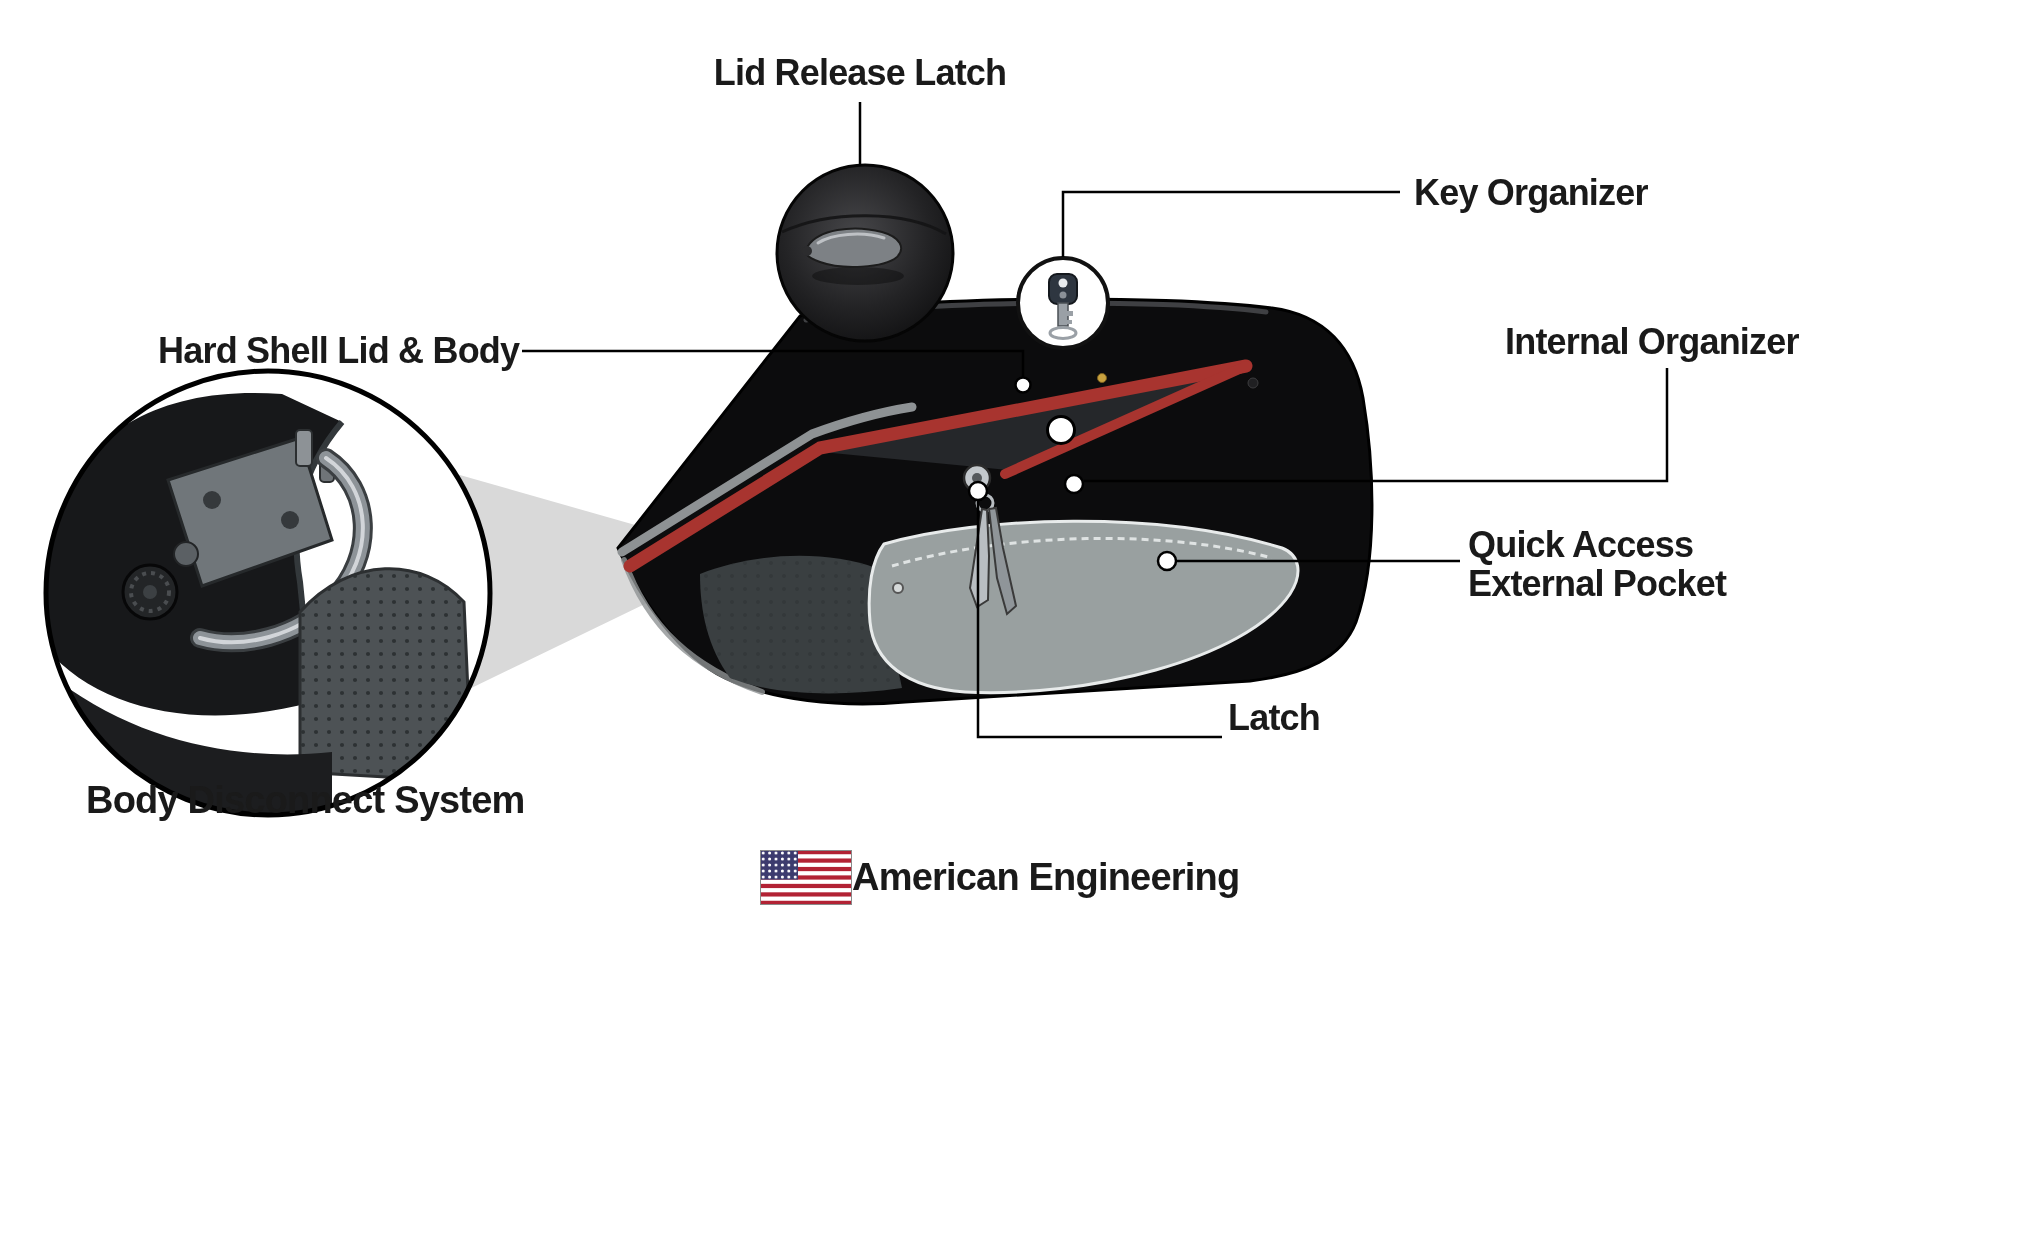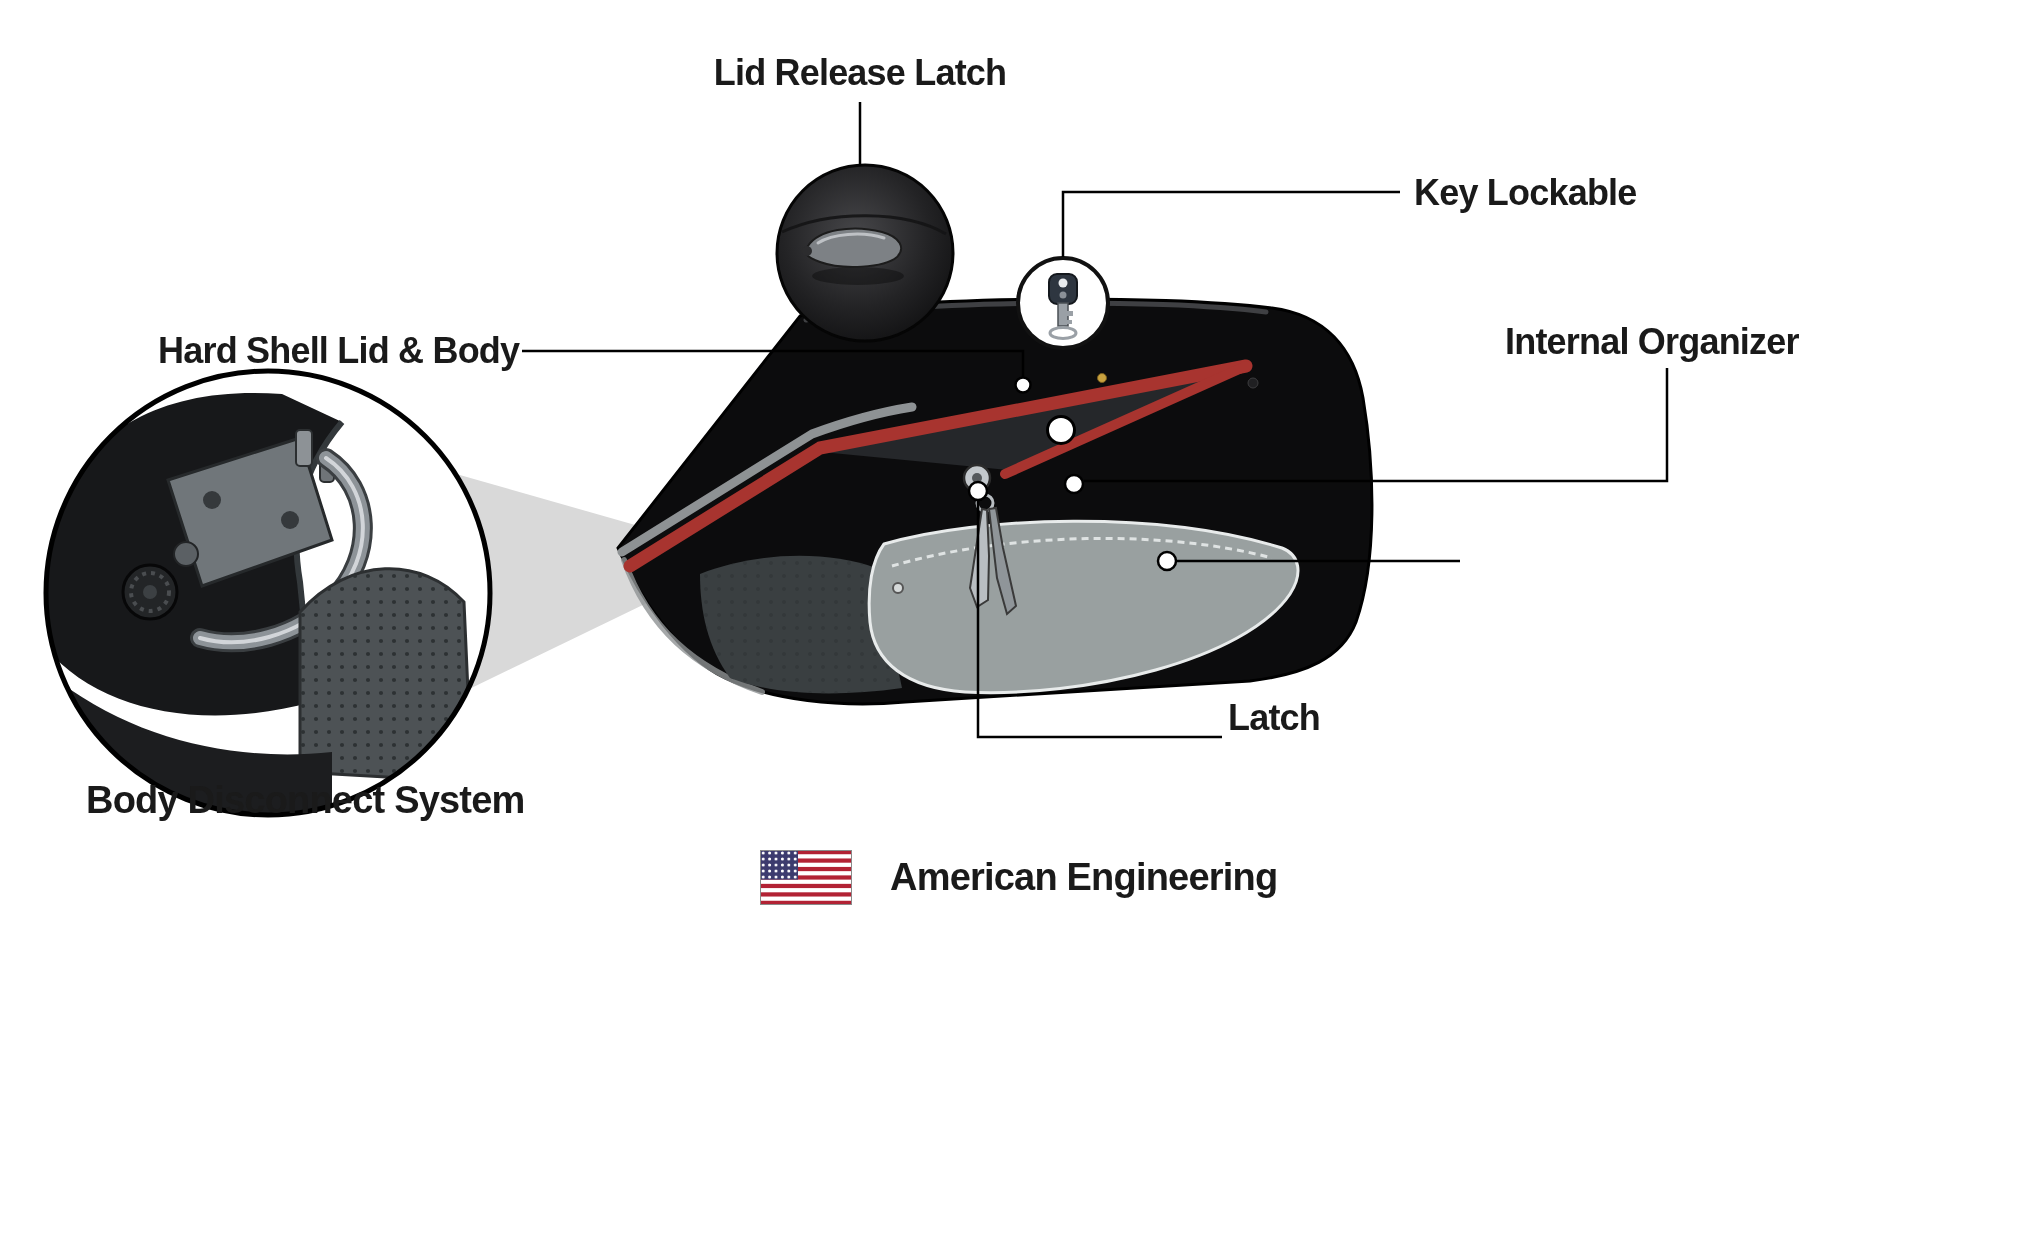--- a/index.html
+++ b/index.html
@@ -20,21 +20,20 @@
     letter-spacing: -0.8px;
     line-height: 1.08;
     color: var(--text, #1a1a1a);
     white-space: nowrap;
   }
   .center { text-align: center; }
   .footer {
     position: absolute;
     display: flex;
     align-items: center;
-    gap: 38px;
     text-align: center;
   }
   .footer span {
     font-weight: 700;
     font-size: 38px;
     letter-spacing: -0.8px;
     color: var(--text, #1a1a1a);
   }
 </style>
 </head>
@@ -142,26 +141,30 @@
     <g fill="#ffffff" stroke="#000">
       <circle cx="1023" cy="385" r="7.5" stroke-width="2.5"></circle>
       <circle cx="1074" cy="484" r="9" stroke-width="2.5"></circle>
       <circle cx="1167" cy="561" r="9" stroke-width="2.5"></circle>
       <circle cx="978" cy="491" r="9" stroke-width="2.5"></circle>
     </g>
   </svg>
 
   <div class="callout center" style="left:640px; top:54px; width:440px">Lid Release Latch</div>
 
-  <div class="callout" style="left:1414px; top:174px">Key Lockable</div>
+  <div class="callout" style="left:1414px; top:174px">Key Organizer</div>
 
   <div class="callout" style="left:158px; top:332px">Hard Shell Lid &amp; Body</div>
 
   <div class="callout" style="left:1505px; top:323px">Internal Organizer</div>
 
+  <div class="callout" style="left:1468px; top:526px">
+    <div>Quick Access</div>
+    <div>External Pocket</div>
+  </div>
 
   <div class="callout" style="left:1228px; top:699px">
     <div>Latch</div>
   </div>
 
   <div class="callout" style="left:86px; top:780px; font-size:38px">Body Disconnect System</div>
 
   <div class="footer" style="left:760px; top:850px">
     <svg width="92" height="55" viewBox="0 0 92 55">
       <defs>

